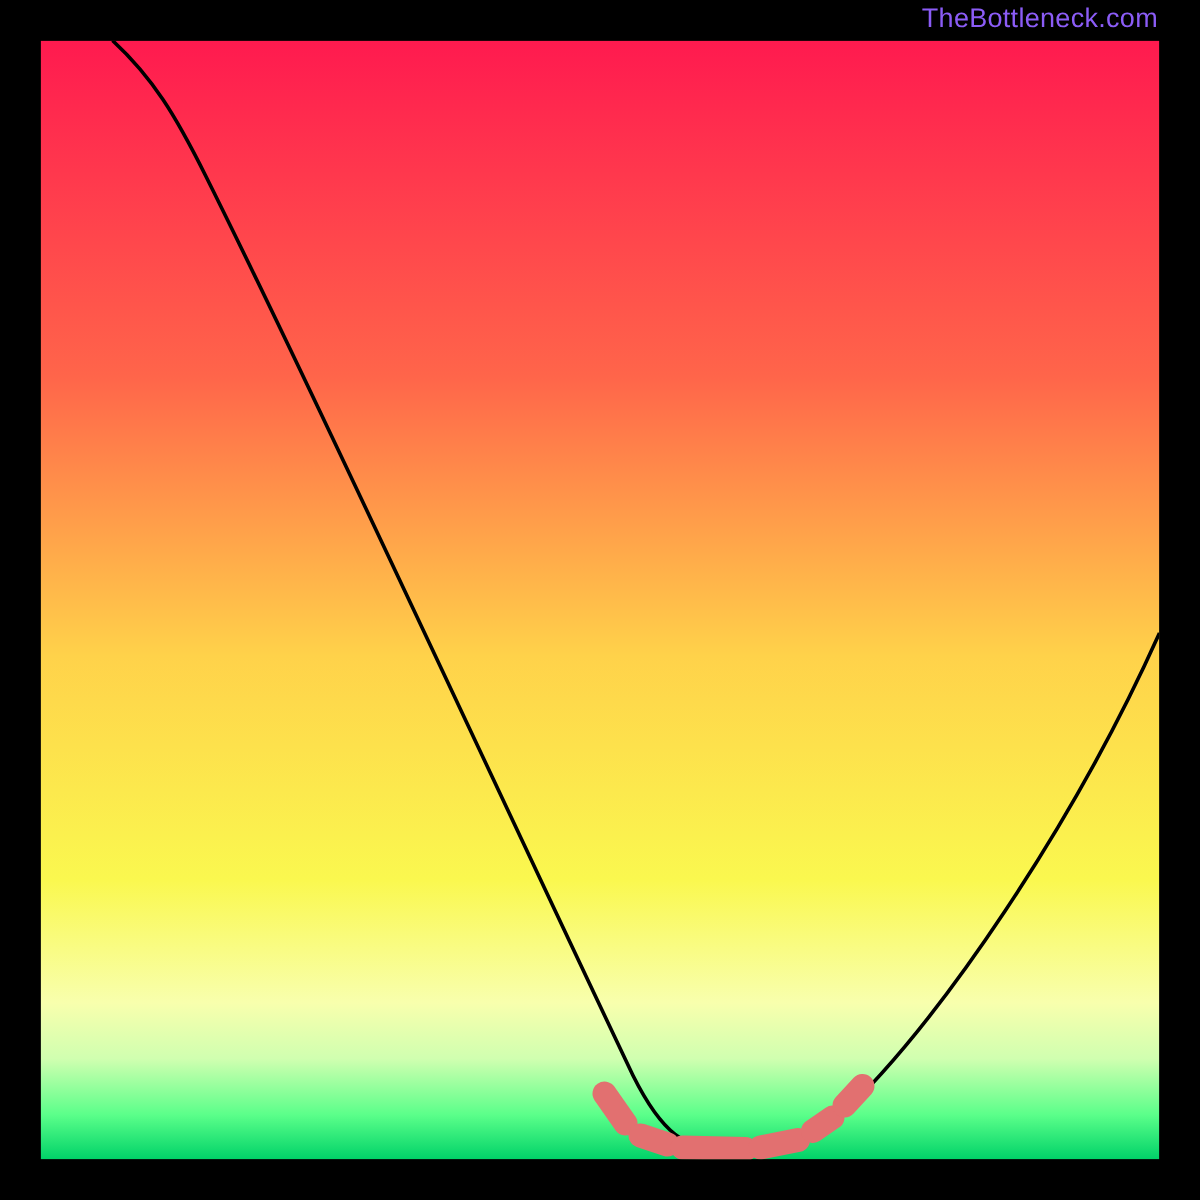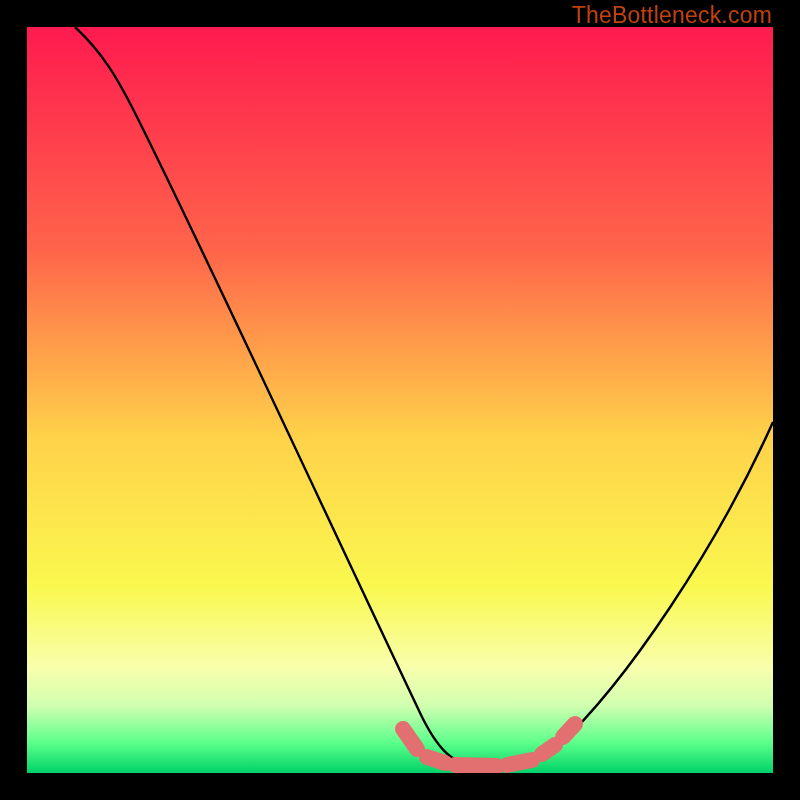--- a/index.html
+++ b/index.html
@@ -31,22 +31,22 @@
     position: absolute;
     left: 0;
     top: 0;
     width: 100%;
     height: 100%;
   }
   .watermark {
     position: absolute;
     top: 2px;
     right: 28px;
-    color: #c2410c;
-    font-size: 23px;
+    color: #8b5cf6;
+    font-size: 18px;
     font-weight: 500;
     letter-spacing: 0.2px;
   }
   svg.curve {
     position: absolute;
     left: 0;
     top: 0;
     width: 100%;
     height: 100%;
   }

